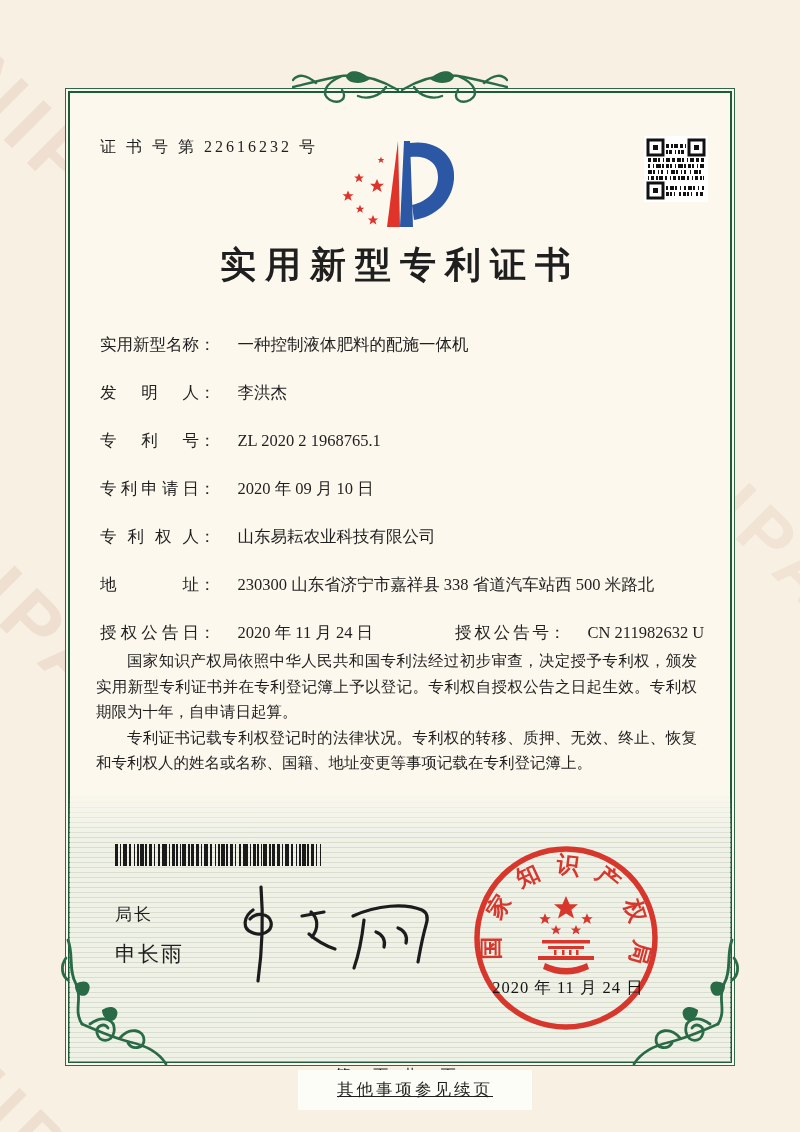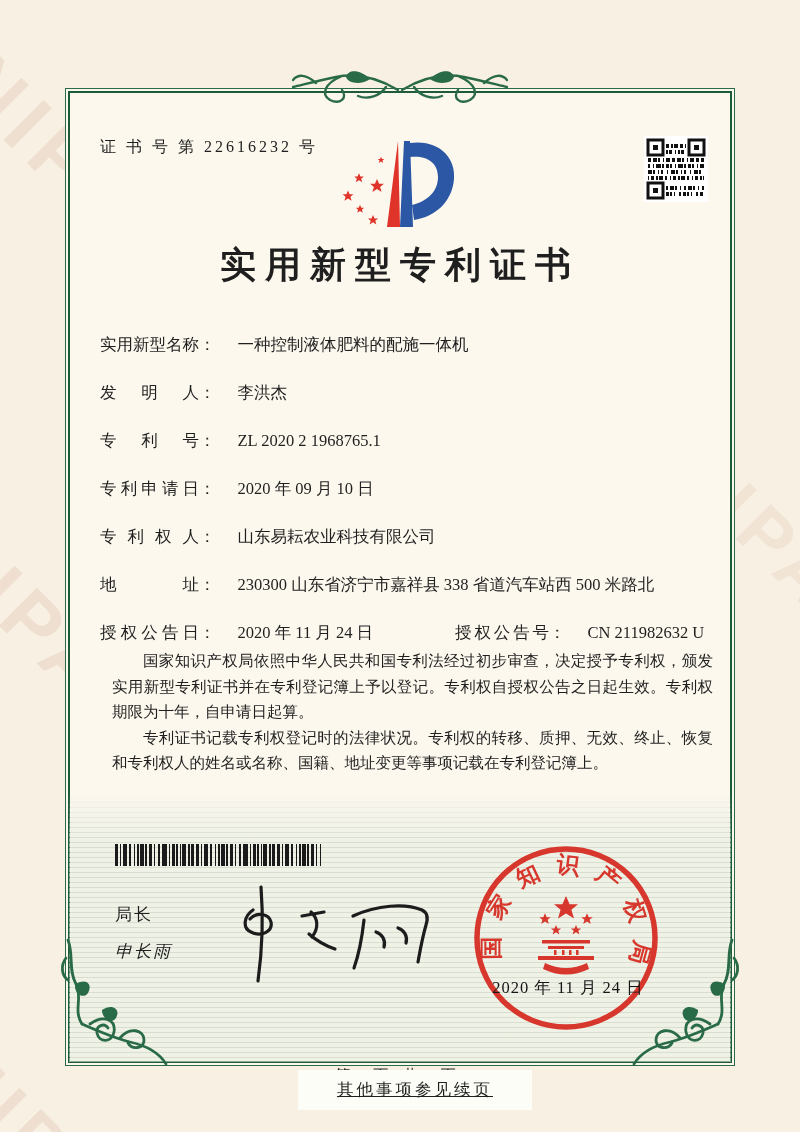--- a/index.html
+++ b/index.html
@@ -40,25 +40,25 @@
     font-size:36px;font-weight:700;letter-spacing:9px;
   }
   .fields{position:absolute;left:100px;top:321px;width:600px;font-size:16.5px;}
   .frow{height:48px;display:flex;align-items:center;position:relative;}
   .flabel{
     display:inline-block;width:99px;text-align:justify;text-align-last:justify;
     flex:none;
   }
   .fvalue{margin-left:22px;white-space:nowrap;}
   .fpair2{position:absolute;left:355px;display:flex;align-items:center;}
-  .paras{position:absolute;left:112px;top:648px;width:601px;font-size:15.5px;line-height:25.5px;text-align:justify;}
+  .paras{position:absolute;left:96px;top:648px;width:601px;font-size:15.5px;line-height:25.5px;text-align:justify;}
   .paras p{margin:0;text-indent:2em;}
   .barcode{position:absolute;left:115px;top:844px;}
   .dir-title{position:absolute;left:115px;top:903px;font-size:17px;letter-spacing:2px;}
-  .dir-name{position:absolute;left:115px;top:940px;font-size:17px;letter-spacing:2px;font-style:italic;}
+  .dir-name{position:absolute;left:115px;top:940px;font-size:21px;letter-spacing:2px;}
   .signature{position:absolute;left:225px;top:882px;}
   .seal{position:absolute;left:471px;top:843px;width:190px;height:190px;opacity:.92;}
   .seal-date{
     position:absolute;left:486px;top:977px;width:164px;text-align:center;
     font-size:16.5px;color:#151515;z-index:5;letter-spacing:1px;
   }
   .page-num{position:absolute;left:0;top:1026px;width:800px;text-align:center;font-size:15px;letter-spacing:2px;margin-top:40px;}
   .cont-band{
     position:absolute;left:298px;top:1070px;width:234px;height:40px;
     background:#fdfdf7;display:flex;align-items:center;justify-content:center;

